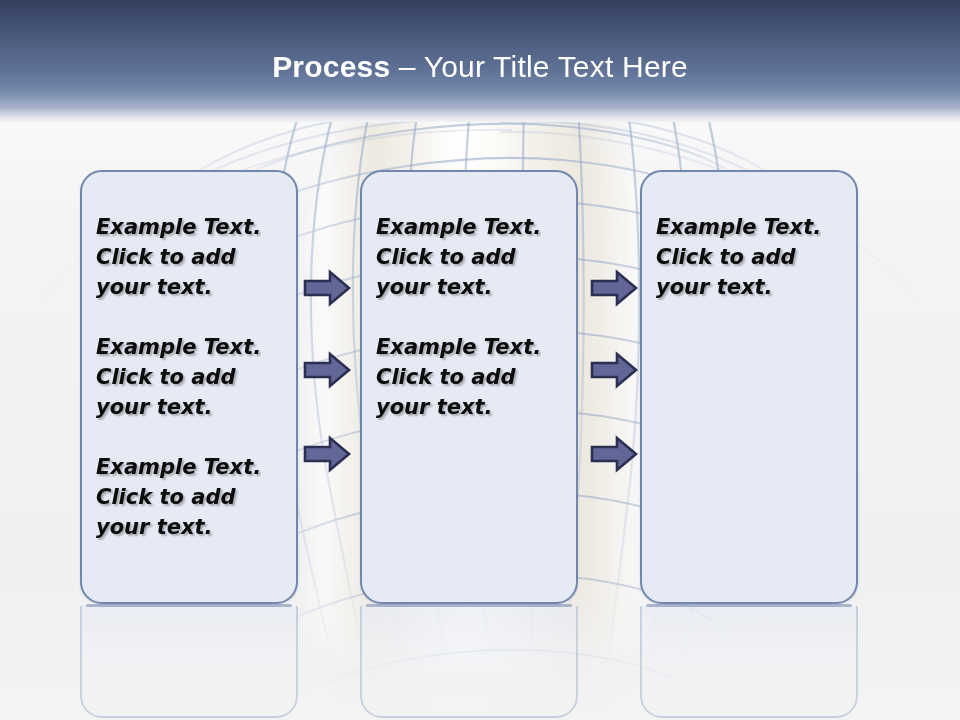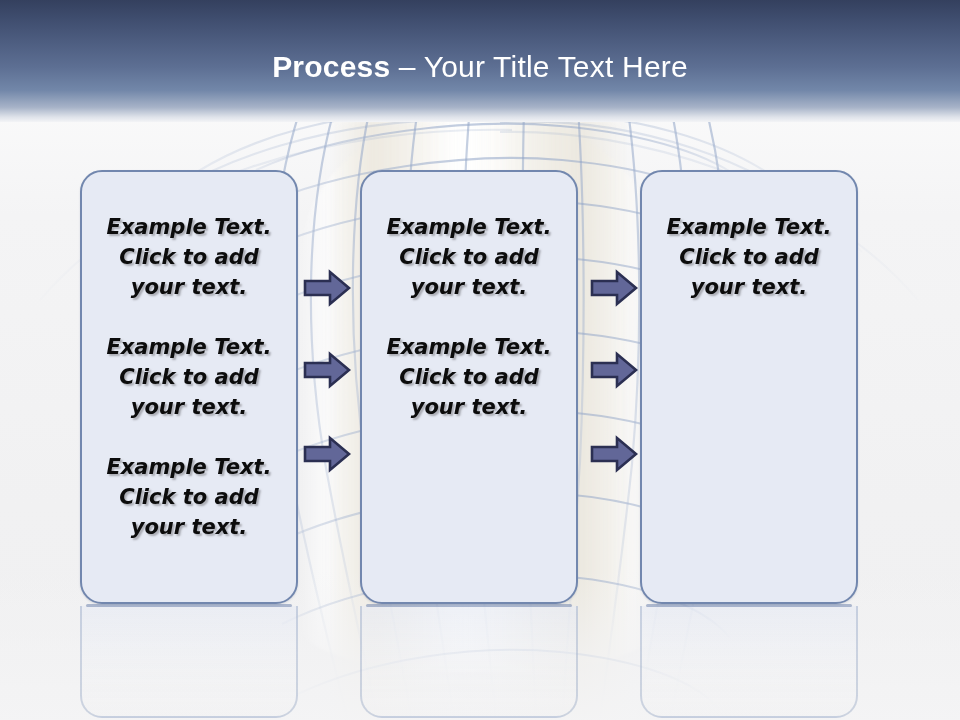--- a/index.html
+++ b/index.html
@@ -126,21 +126,21 @@
     align-items: center;
     box-shadow: 0 1px 2px rgba(80,95,130,0.18);
   }
   .pbox-inner {
     width: 100%;
     padding: 40px 14px 0 14px;
     box-sizing: border-box;
   }
   .ptext {
     margin: 0 0 30px 0;
-    text-align: center;
+    text-align: left;
     font-style: italic;
     font-weight: bold;
     font-size: 21px;
     line-height: 30px;
     color: #0c0c0c;
     text-shadow: 2px 2px 2px rgba(120,120,125,0.55);
     font-family: "DejaVu Sans", sans-serif;
   }
   .ptext:last-child { margin-bottom: 0; }
 

